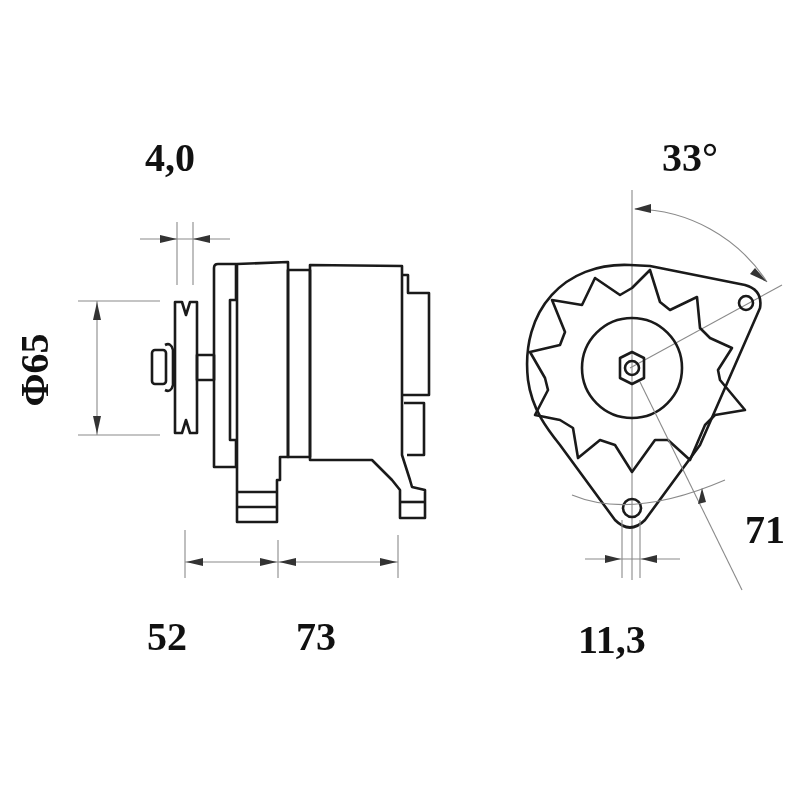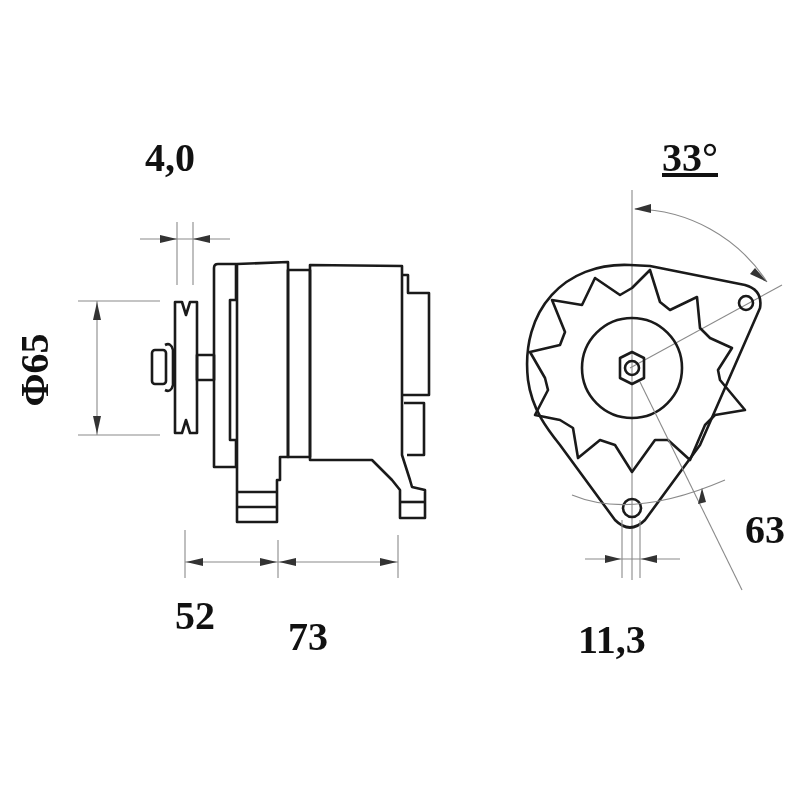--- a/index.html
+++ b/index.html
@@ -94,17 +94,17 @@
     <line class="dim" x1="622" y1="520" x2="622" y2="578"></line>
     <line class="dim" x1="640" y1="520" x2="640" y2="578"></line>
     <line class="dim" x1="585" y1="559" x2="680" y2="559"></line>
     <polygon class="arr" points="621,559 605,555 605,563"></polygon>
     <polygon class="arr" points="641,559 657,555 657,563"></polygon>
   </g>
 </svg>
 
 <div class="lbl" style="left:145px; top:138px;">4,0</div>
 <div class="lbl" style="left:-2px; top:350px; transform:rotate(-90deg); transform-origin:center;">Φ65</div>
-<div class="lbl" style="left:147px; top:596px;margin-left:28px;">52</div>
-<div class="lbl" style="left:288px; top:617px;">73</div>
-<div class="lbl" style="left:662px; top:138px;text-decoration:underline;">33°</div>
-<div class="lbl" style="left:745px; top:510px;">63</div>
+<div class="lbl" style="left:147px; top:617px;">52</div>
+<div class="lbl" style="left:296px; top:617px;">73</div>
+<div class="lbl" style="left:662px; top:138px;">33°</div>
+<div class="lbl" style="left:745px; top:510px;">71</div>
 <div class="lbl" style="left:578px; top:620px;">11,3</div>
 
 </body></html>

